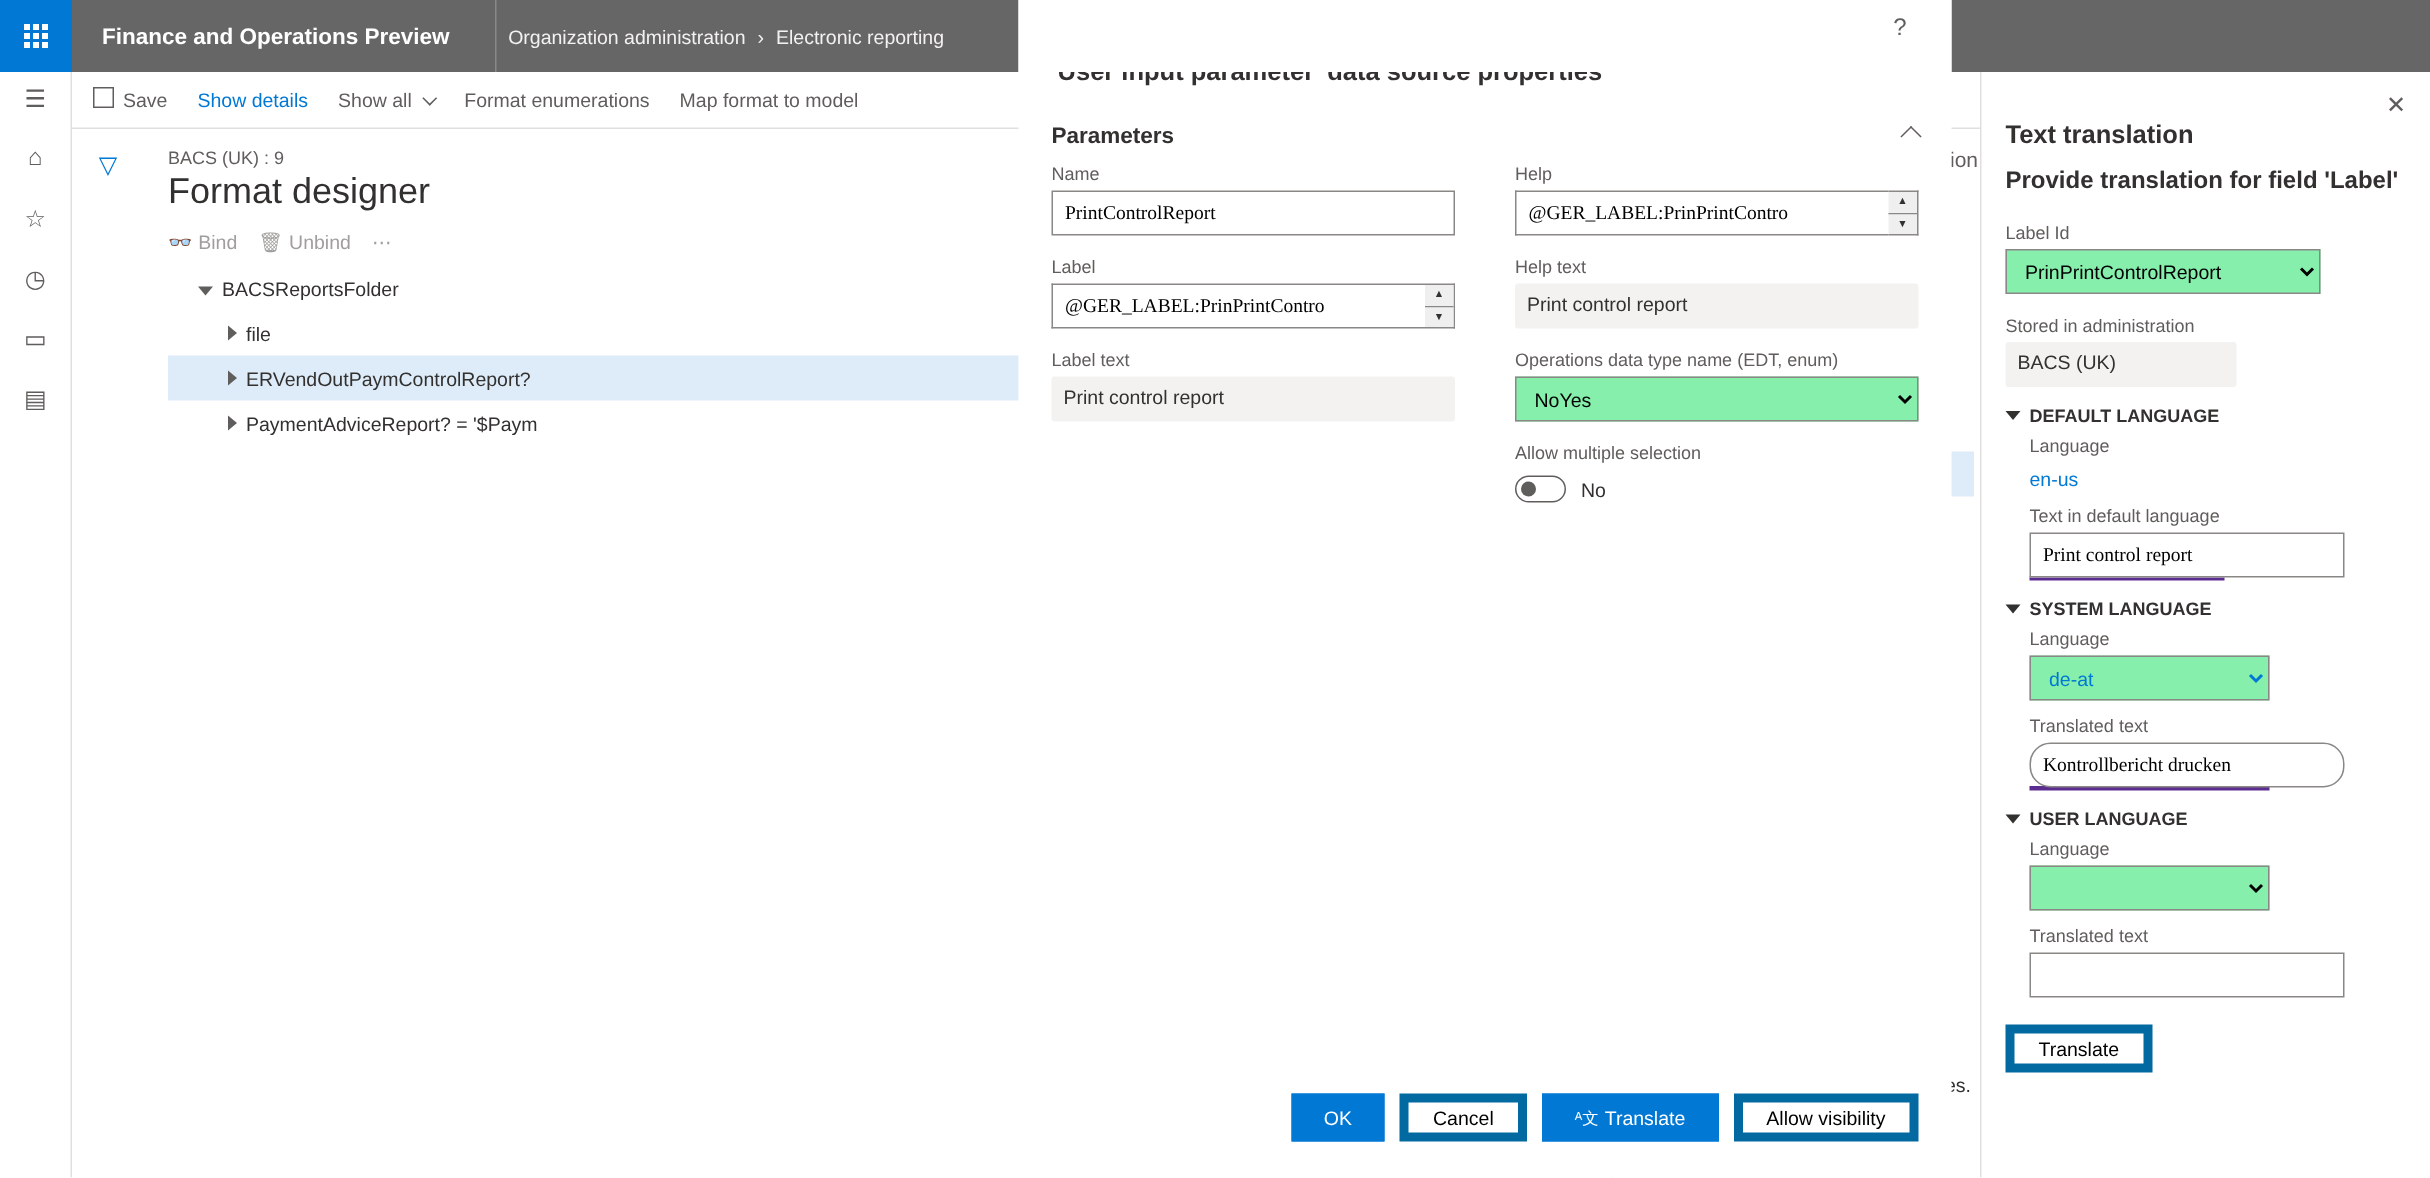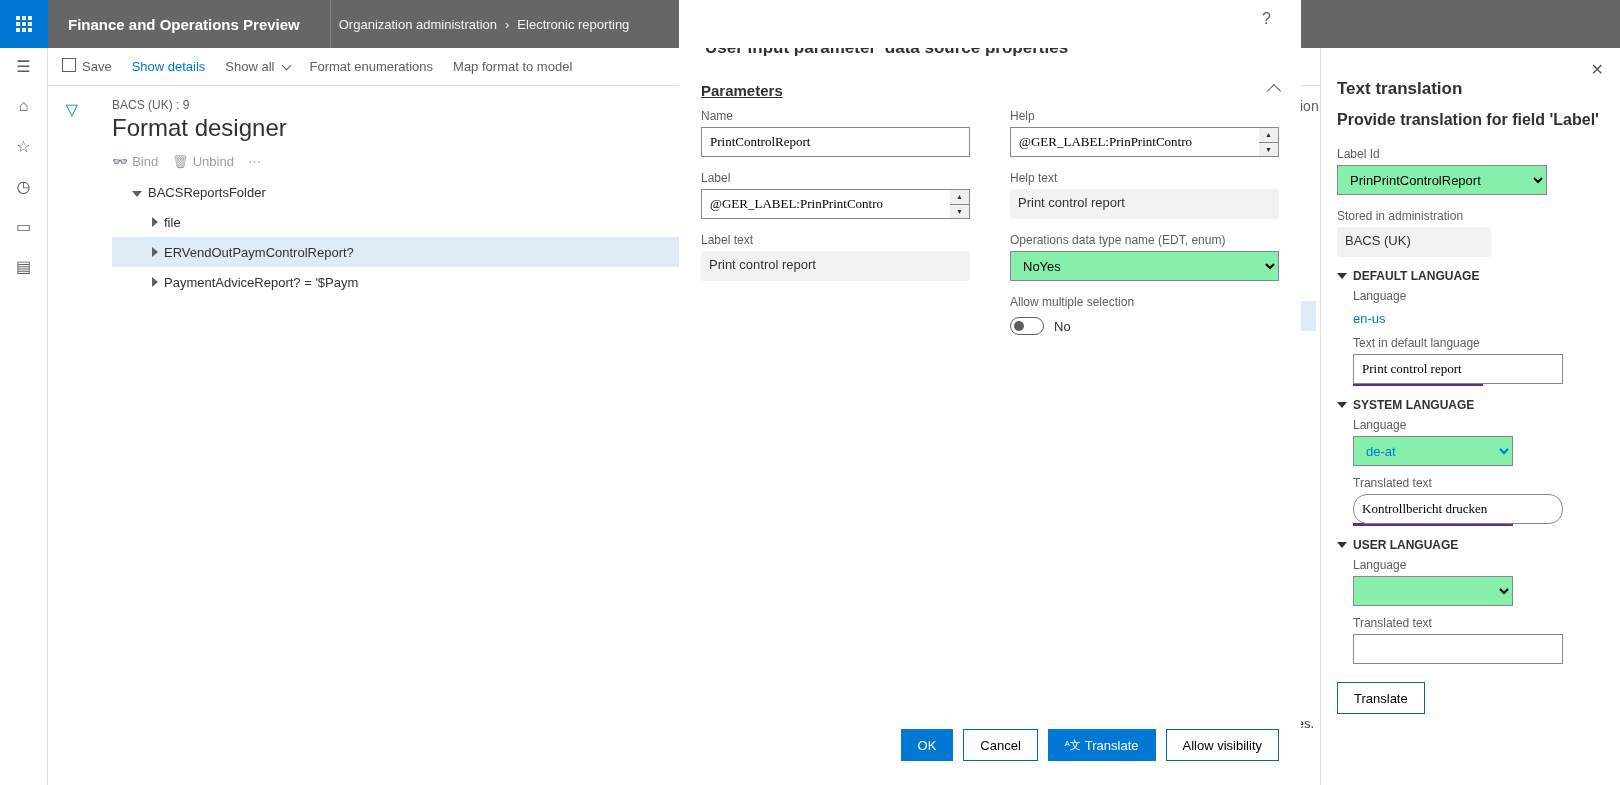--- a/index.html
+++ b/index.html
@@ -295,21 +295,20 @@
   font-weight: 600;
   padding: 6px 0 18px;
 }
 .section-head {
   display: flex;
   justify-content: space-between;
   align-items: center;
   font-size: 15px;
   font-weight: 600;
   padding: 6px 0 10px;
-  text-decoration: underline;
 }
 .collapse-chev {
   width: 10px;
   height: 10px;
   border-right: 1px solid #605e5c;
   border-bottom: 1px solid #605e5c;
   transform: rotate(-135deg);
 }
 .form-grid {
   display: grid;
@@ -395,21 +394,21 @@
   margin-top: auto;
   display: flex;
   gap: 10px;
   justify-content: flex-end;
   padding-top: 20px;
   padding-bottom: 10px;
 }
 .btn {
   height: 32px;
   padding: 0 16px;
-  border: 1px solid #0369a1;
+  border: 6px solid #0369a1;
   background: #fff;
   font-size: 13px;
   cursor: pointer;
   display: flex;
   align-items: center;
   gap: 4px;
   font-family: inherit;
 }
 .btn.primary {
   background: #0078d4;

